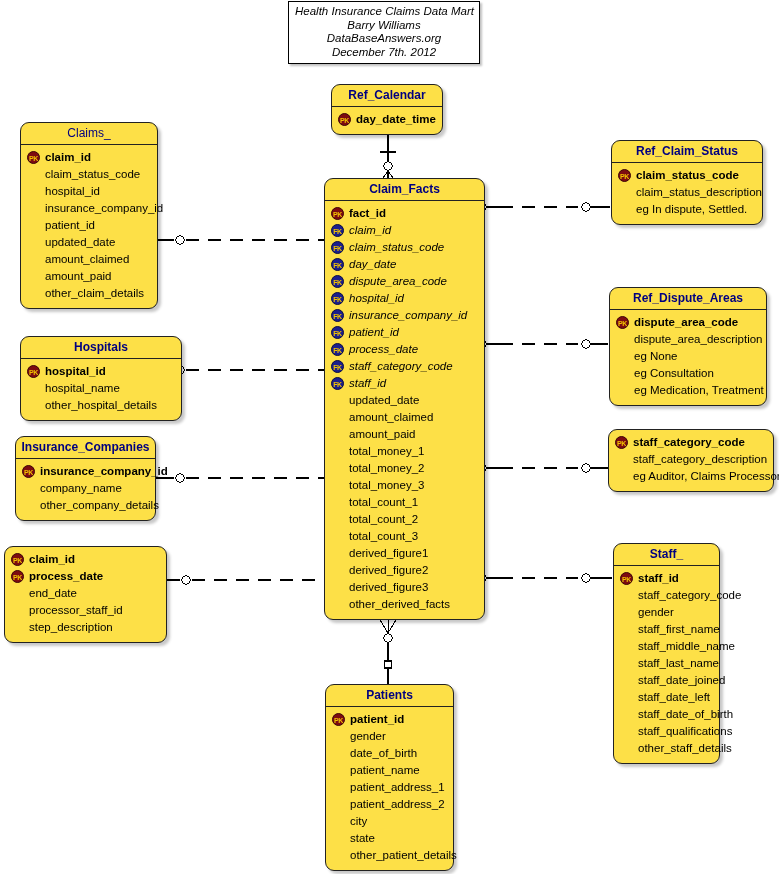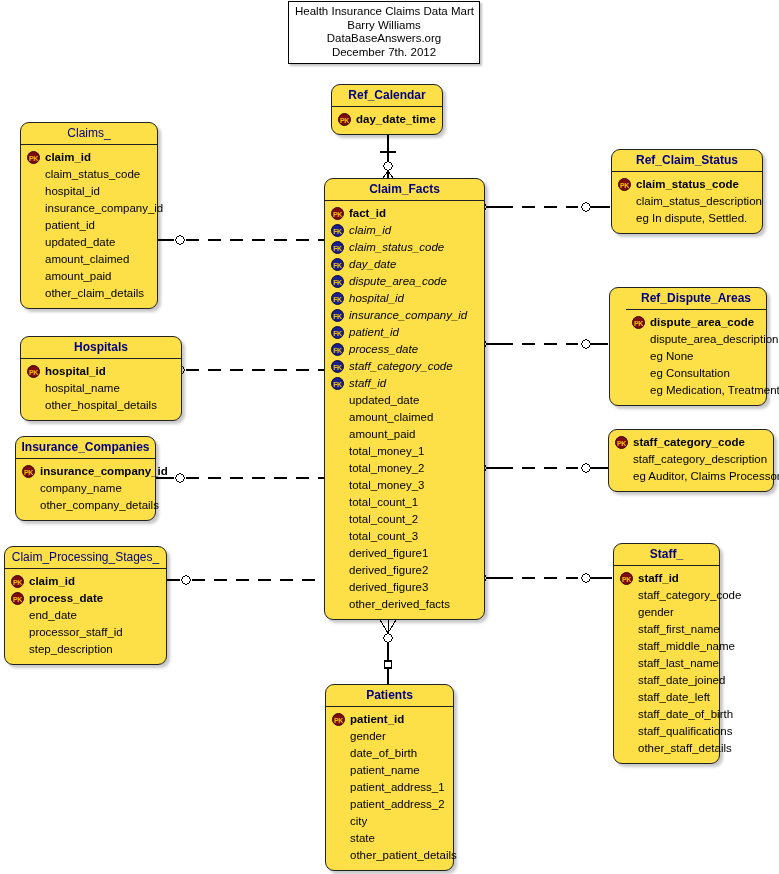--- a/index.html
+++ b/index.html
@@ -138,21 +138,21 @@
         <path d="M477,578 L463,570 M477,578 L463,578 M477,578 L463,586" stroke-width="1"></path>
         <circle cx="482" cy="578" r="4.2" fill="#fff"></circle>
         <line x1="487" y1="578" x2="500" y2="578"></line>
         <line x1="500" y1="578" x2="578" y2="578" stroke-dasharray="13 9"></line>
         <circle cx="586" cy="578" r="4.2" fill="#fff"></circle>
         <line x1="591" y1="578" x2="612" y2="578"></line>
       </g>
     </g>
   </svg>
 
-  <div class="titlebox" style="left:288px;top:1px;width:178px;">
+  <div class="titlebox" style="left:288px;top:1px;width:178px;font-style:italic;">
     <div>Health Insurance Claims Data Mart</div>
     <div>Barry Williams</div>
     <div>DataBaseAnswers.org</div>
     <div>December 7th. 2012</div>
   </div>
 
   <div class="entity hb" id="e-ref_calendar" style="left:331px;top:84px;width:112px;">
     <div class="ehead">Ref_Calendar</div>
     <div class="ebody">
         <div class="row b">
@@ -234,21 +234,20 @@
           <span class="txt">company_name</span>
         </div>
         <div class="row">
           <span class="keyicon none"></span>
           <span class="txt">other_company_details</span>
         </div>
       </div>
   </div>
 
   <div class="entity" id="e-claim_processing_stages" style="left:4px;top:546px;width:163px;">
-    <div class="ehead">Claim_Processing_Stages_</div>
     <div class="ebody">
         <div class="row b">
           <span class="keyicon pk">PK</span>
           <span class="txt">claim_id</span>
         </div>
         <div class="row b">
           <span class="keyicon pk">PK</span>
           <span class="txt">process_date</span>
         </div>
         <div class="row">
@@ -403,39 +402,39 @@
           <span class="keyicon none"></span>
           <span class="txt">state</span>
         </div>
         <div class="row">
           <span class="keyicon none"></span>
           <span class="txt">other_patient_details</span>
         </div>
       </div>
   </div>
 
-  <div class="entity hb" id="e-ref_claim_status" style="left:611px;top:149px;width:152px;">
+  <div class="entity hb" id="e-ref_claim_status" style="left:611px;top:140px;width:152px;">
     <div class="ehead">Ref_Claim_Status</div>
     <div class="ebody">
         <div class="row b">
           <span class="keyicon pk">PK</span>
           <span class="txt">claim_status_code</span>
         </div>
         <div class="row">
           <span class="keyicon none"></span>
           <span class="txt">claim_status_description</span>
         </div>
         <div class="row">
           <span class="keyicon none"></span>
           <span class="txt">eg In dispute, Settled.</span>
         </div>
       </div>
   </div>
 
-  <div class="entity hb" id="e-ref_dispute_areas" style="left:609px;top:287px;width:158px;padding-left:16px;">
+  <div class="entity hb" id="e-ref_dispute_areas" style="left:609px;top:287px;width:158px;">
     <div class="ehead">Ref_Dispute_Areas</div>
     <div class="ebody">
         <div class="row b">
           <span class="keyicon pk">PK</span>
           <span class="txt">dispute_area_code</span>
         </div>
         <div class="row">
           <span class="keyicon none"></span>
           <span class="txt">dispute_area_description</span>
         </div>

